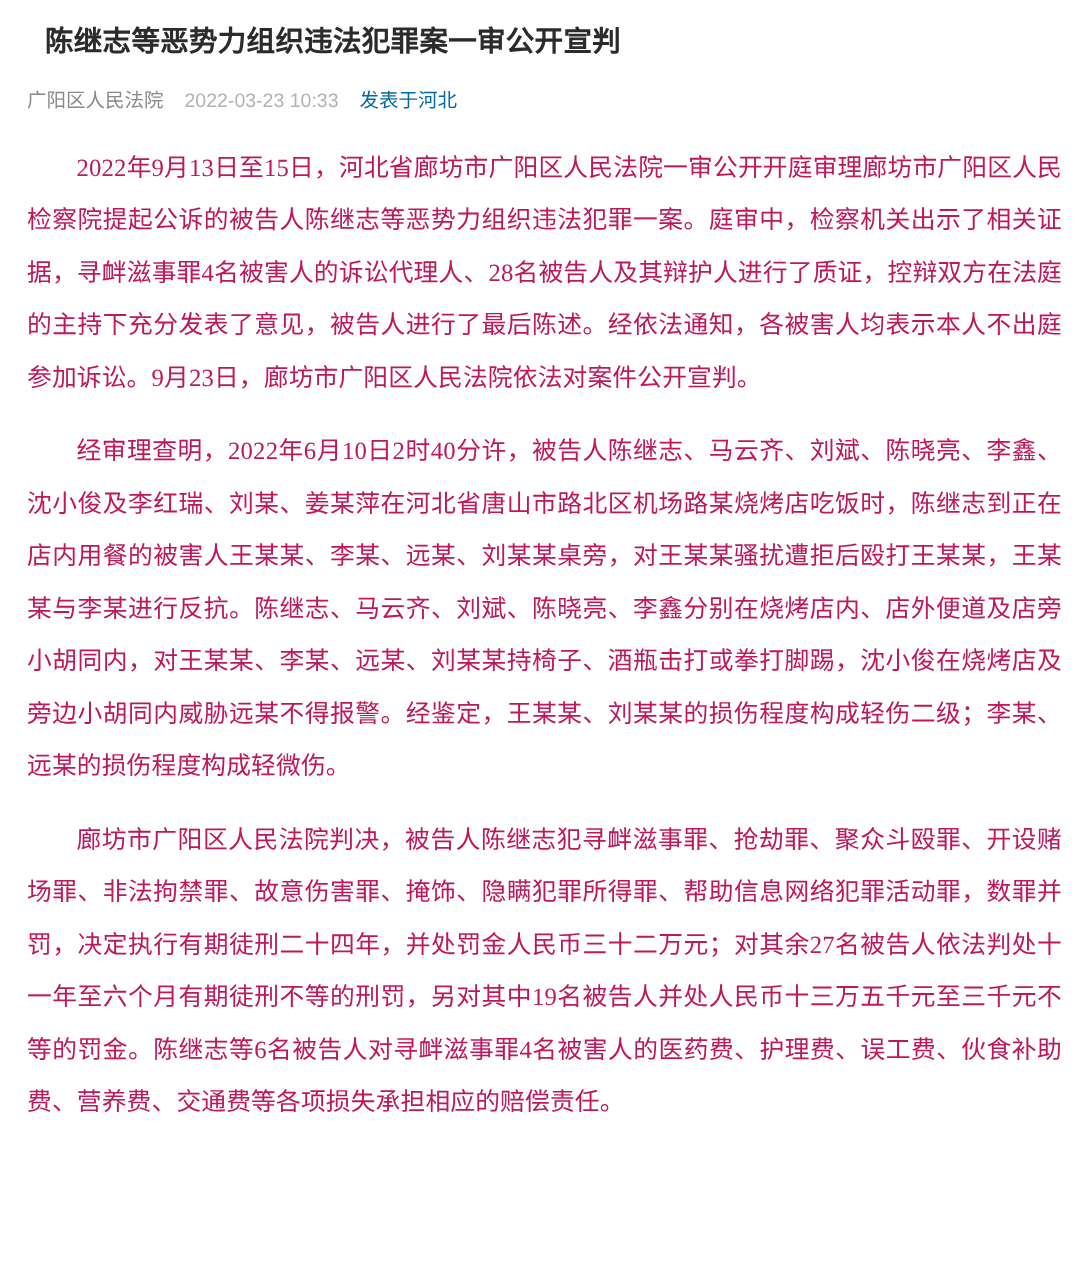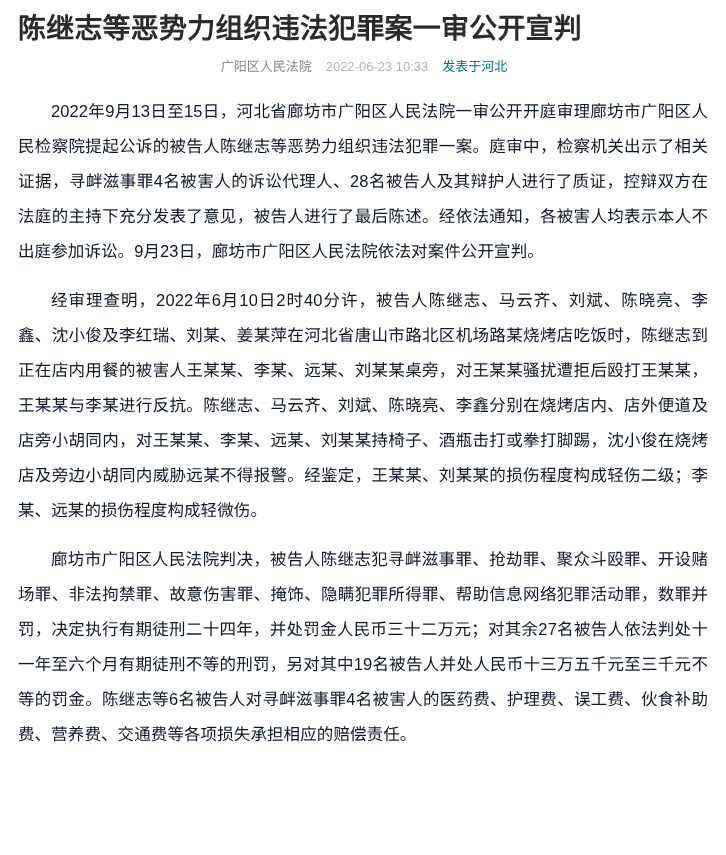--- a/index.html
+++ b/index.html
@@ -23,37 +23,36 @@
     padding: 0;
     background: #ffffff;
     position: relative;
   }
 
   .article {
     padding: 14px 16px 0 18px;
   }
 
   .article-title {
-    font-size: 28px;
+    font-size: 19px;
     line-height: 30px;
     font-weight: 700;
     color: #2b2b2b;
     letter-spacing: 0.2px;
-    margin: 0 0 14px 0;
+    margin: 0 0 14px 12px;
     font-family: "Liberation Sans", "DejaVu Sans", sans-serif;
   }
 
   .meta-row {
     display: flex;
     align-items: baseline;
     flex-wrap: wrap;
     margin: 0 0 18px 0;
     font-size: 13px;
     line-height: 18px;
-    justify-content: center;
   }
   .meta-account {
     color: #8a8a8a;
     margin-right: 14px;
     white-space: nowrap;
   }
   .meta-time {
     color: #b2b2b2;
     margin-right: 14px;
     white-space: nowrap;
@@ -65,44 +64,44 @@
   }
 
   .article-body {
     padding-right: 2px;
   }
 
   .para {
     margin: 0 0 14px 0;
     font-size: 16.5px;
     line-height: 35px;
-    color: #0f172a;
+    color: #be185d;
     text-indent: 2em;
     text-align: justify;
     text-justify: inter-ideograph;
     word-break: break-all;
     letter-spacing: 0.1px;
-    font-family: Liberation Sans, sans-serif;
+    font-family: Liberation Serif, serif;
   }
   .para:last-child {
     margin-bottom: 0;
   }
 </style>
 </head>
 <body>
 
 <div class="page">
 
   <div class="article">
 
     <h1 class="article-title">陈继志等恶势力组织违法犯罪案一审公开宣判</h1>
 
     <div class="meta-row">
       <span class="meta-account">广阳区人民法院</span>
-      <span class="meta-time">2022-06-23 10:33</span>
+      <span class="meta-time">2022-03-23 10:33</span>
       <span class="meta-location">发表于河北</span>
     </div>
 
     <div class="article-body">
       <p class="para">2022年9月13日至15日，河北省廊坊市广阳区人民法院一审公开开庭审理廊坊市广阳区人民检察院提起公诉的被告人陈继志等恶势力组织违法犯罪一案。庭审中，检察机关出示了相关证据，寻衅滋事罪4名被害人的诉讼代理人、28名被告人及其辩护人进行了质证，控辩双方在法庭的主持下充分发表了意见，被告人进行了最后陈述。经依法通知，各被害人均表示本人不出庭参加诉讼。9月23日，廊坊市广阳区人民法院依法对案件公开宣判。</p>
       <p class="para">经审理查明，2022年6月10日2时40分许，被告人陈继志、马云齐、刘斌、陈晓亮、李鑫、沈小俊及李红瑞、刘某、姜某萍在河北省唐山市路北区机场路某烧烤店吃饭时，陈继志到正在店内用餐的被害人王某某、李某、远某、刘某某桌旁，对王某某骚扰遭拒后殴打王某某，王某某与李某进行反抗。陈继志、马云齐、刘斌、陈晓亮、李鑫分别在烧烤店内、店外便道及店旁小胡同内，对王某某、李某、远某、刘某某持椅子、酒瓶击打或拳打脚踢，沈小俊在烧烤店及旁边小胡同内威胁远某不得报警。经鉴定，王某某、刘某某的损伤程度构成轻伤二级；李某、远某的损伤程度构成轻微伤。</p>
       <p class="para">廊坊市广阳区人民法院判决，被告人陈继志犯寻衅滋事罪、抢劫罪、聚众斗殴罪、开设赌场罪、非法拘禁罪、故意伤害罪、掩饰、隐瞒犯罪所得罪、帮助信息网络犯罪活动罪，数罪并罚，决定执行有期徒刑二十四年，并处罚金人民币三十二万元；对其余27名被告人依法判处十一年至六个月有期徒刑不等的刑罚，另对其中19名被告人并处人民币十三万五千元至三千元不等的罚金。陈继志等6名被告人对寻衅滋事罪4名被害人的医药费、护理费、误工费、伙食补助费、营养费、交通费等各项损失承担相应的赔偿责任。</p>
 
     </div>
 

